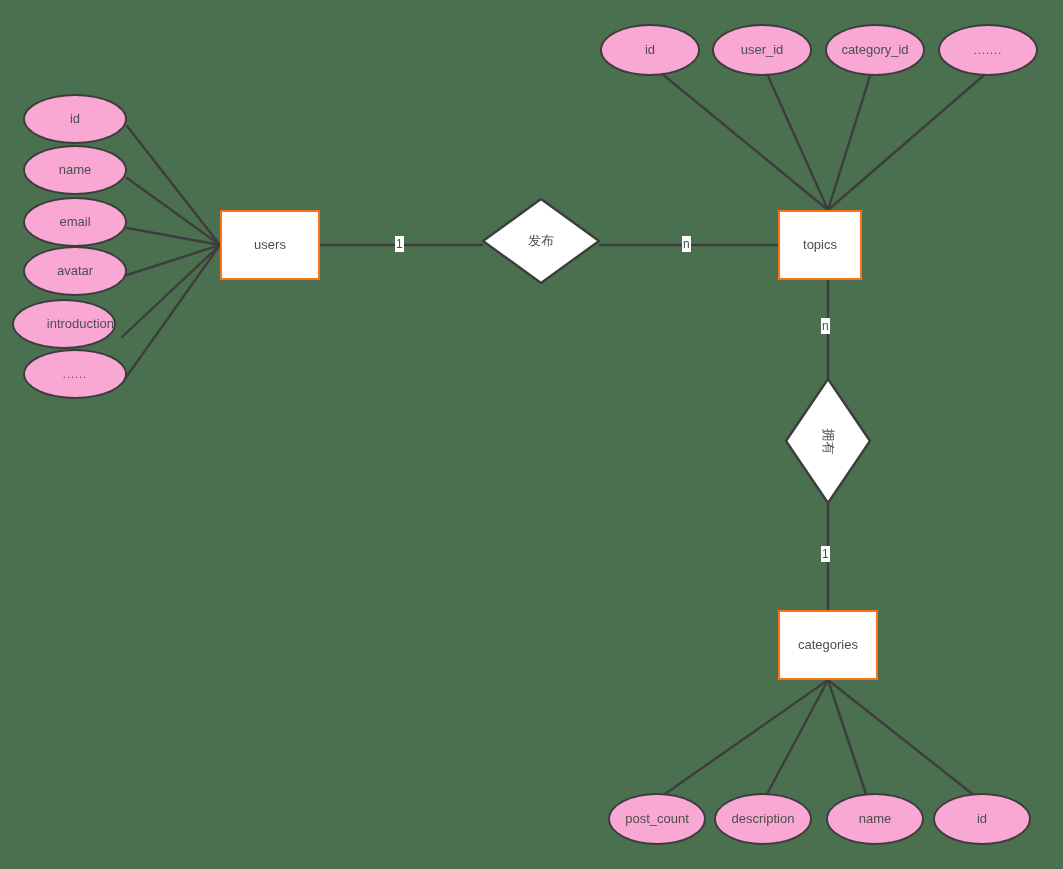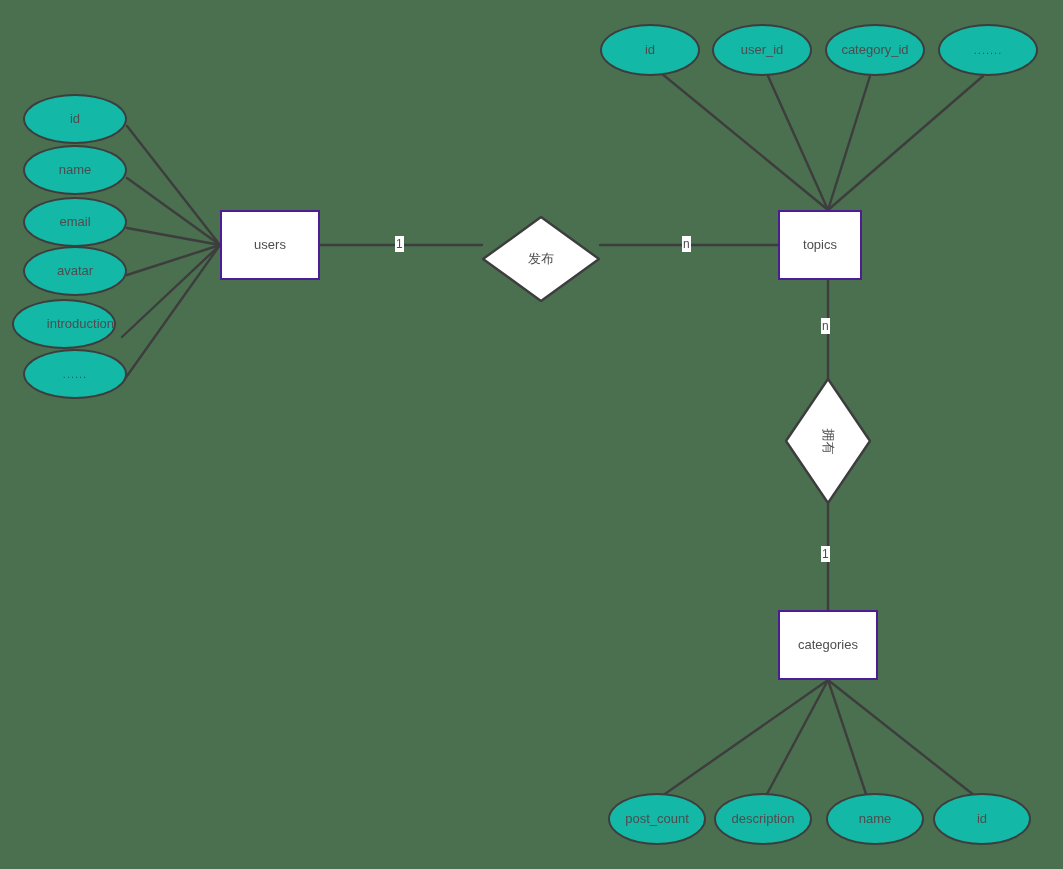--- a/index.html
+++ b/index.html
@@ -29,27 +29,27 @@
     display: flex;
     align-items: center;
     justify-content: center;
     background: #ffffff;
     color: #4d4d4d;
     font-size: 13px;
     text-align: center;
     line-height: 1.15;
   }
   .entity {
-    border: 2px solid #4c1d95;
+    border: 2px solid #f97316;
     background: #fff;
   }
   .attr {
     border: 2px solid #3d3d3d;
     border-radius: 50%;
-    background: #14b8a6;
+    background: #f9a8d4;
   }
   .attr .label,
   .entity .label {
     pointer-events: none;
     white-space: nowrap;
   }
   .rel {
     background: transparent;
     border: none;
   }
@@ -155,21 +155,21 @@
       </div>
       <div class="node attr" style="left: 714px; top: 793px; width: 98px; height: 52px;">
         <span class="label">description</span>
       </div>
       <div class="node attr" style="left: 826px; top: 793px; width: 98px; height: 52px;">
         <span class="label">name</span>
       </div>
       <div class="node attr" style="left: 933px; top: 793px; width: 98px; height: 52px;">
         <span class="label">id</span>
       </div>
-      <div class="node rel" style="left: 482px; top: 216px; width: 118px; height: 86px; text-align: right;">
+      <div class="node rel" style="left: 482px; top: 198px; width: 118px; height: 86px; text-align: right;">
         <svg class="diamond-shape" viewBox="0 0 118 86">
           <polygon points="59,1 117,43 59,85 1,43" fill="#ffffff" stroke="#3d3d3d" stroke-width="2.4"></polygon>
         </svg>
         <span class="label">发布</span>
       </div>
       <div class="node rel vertical" style="left: 785px; top: 378px; width: 86px; height: 126px;">
         <svg class="diamond-shape" viewBox="0 0 86 126">
           <polygon points="43,1 85,63 43,125 1,63" fill="#ffffff" stroke="#3d3d3d" stroke-width="2.4"></polygon>
         </svg>
         <span class="label">拥有</span>

